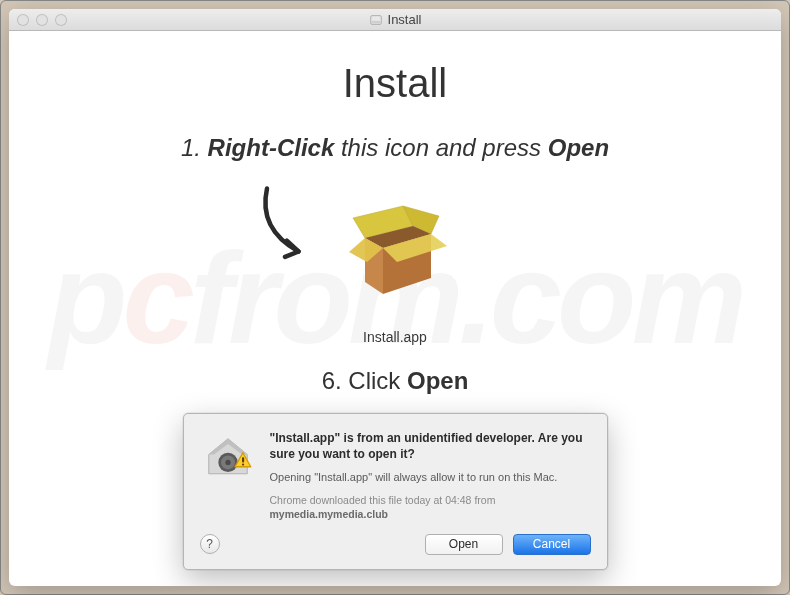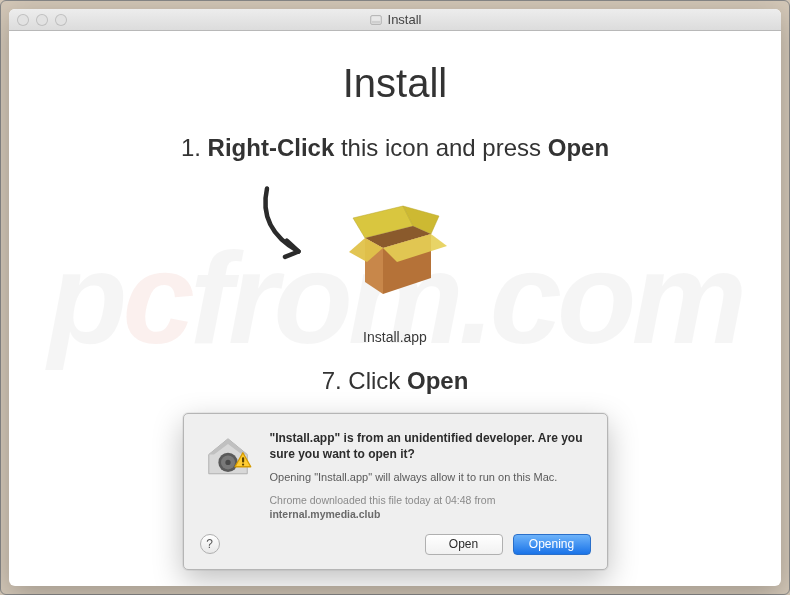--- a/index.html
+++ b/index.html
@@ -89,20 +89,21 @@
       margin-top: 10px;
       margin-bottom: 28px;
       color: #333;
     }
     
     .step1 {
       font-size: 24px;
       font-weight: 300;
       color: #333;
       margin-bottom: 10px;
+      font-style: italic;
     }
     
     .step1 .bold, .step2 .bold {
       font-weight: 600;
     }
     
     .icon-area {
       position: relative;
       height: 155px;
       display: flex;
@@ -315,21 +316,21 @@
             <path d="M 30 48 L 14 62 L 32 72 L 48 58 Z" fill="#e0c24a" opacity="0.95"></path>
 
             <path d="M 48 58 L 96 44 L 112 56 L 62 72 Z" fill="#e6cf55" opacity="0.9"></path>
           </svg>
         </div>
       </div>
 
       <div class="app-label">Install.app</div>
 
       <div class="step2">
-        <span>7. Click </span><span class="bold">Open</span>
+        <span>6. Click </span><span class="bold">Open</span>
       </div>
 
       <div class="dialog">
         <div class="dialog-body">
           <div class="dialog-icon">
             <svg viewBox="0 0 64 64" width="56" height="56">
 
               <path d="M 10 28 L 32 10 L 54 28 L 54 50 L 10 50 Z" fill="#d8d8d8" stroke="#aaa" stroke-width="1"></path>
               <path d="M 10 28 L 32 10 L 54 28 L 48 28 L 32 16 L 16 28 Z" fill="#c0c0c0"></path>
               <circle cx="32" cy="37" r="11" fill="#5a5a5a"></circle>
@@ -338,30 +339,30 @@
 
               <path d="M 40 42 L 58 42 L 49 26 Z" fill="#ffcc33" stroke="#d49a00" stroke-width="1.5" stroke-linejoin="round"></path>
               <rect x="48" y="31" width="2.5" height="6" fill="#5a4200" rx="1"></rect>
               <circle cx="49.2" cy="39.5" r="1.3" fill="#5a4200"></circle>
             </svg>
           </div>
           <div class="dialog-text">
             <div class="dialog-heading">"Install.app" is from an unidentified developer. Are you sure you want to open it?</div>
             <div class="dialog-sub">Opening "Install.app" will always allow it to run on this Mac.</div>
             <div class="dialog-meta">
-              <span>Chrome downloaded this file today at 04:48 from </span><span class="strong">internal.mymedia.club</span>
+              <span>Chrome downloaded this file today at 04:48 from </span><span class="strong">mymedia.mymedia.club</span>
             </div>
           </div>
         </div>
         <div class="dialog-footer">
           <div class="help-btn">
             <span>?</span>
           </div>
           <div class="dialog-buttons">
             <button class="btn btn-default">Open</button>
-            <button class="btn btn-primary">Opening</button>
+            <button class="btn btn-primary">Cancel</button>
           </div>
         </div>
       </div>
 
     </div>
   </div>
 </div>
 
 </body></html>

